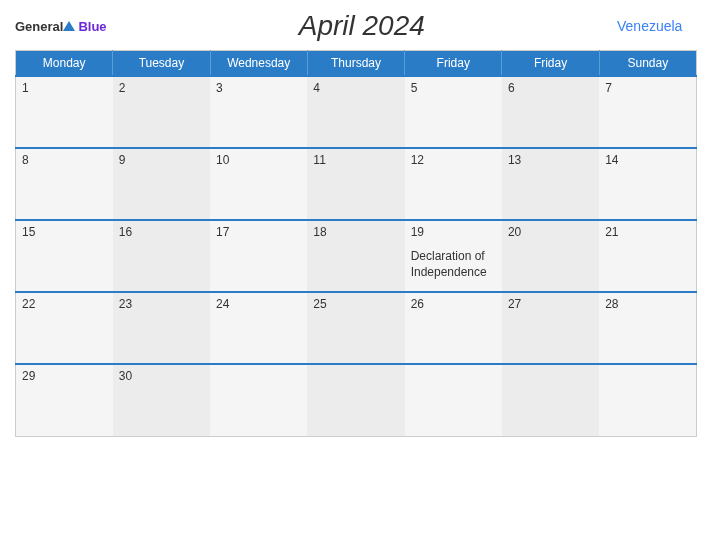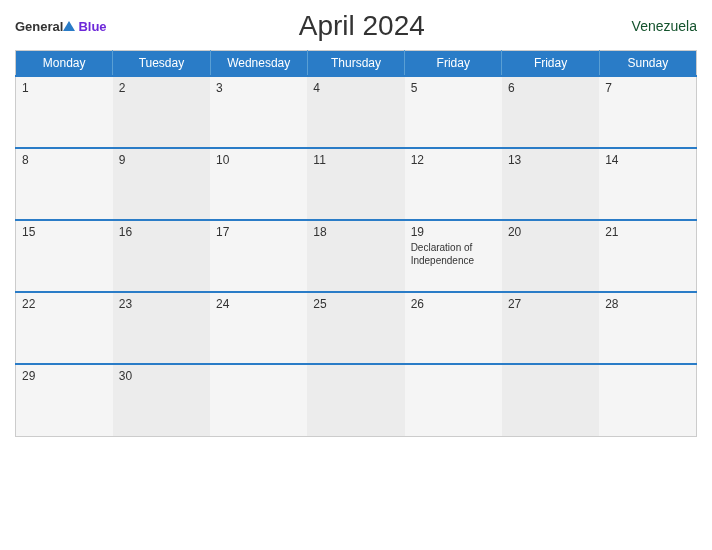--- a/index.html
+++ b/index.html
@@ -46,26 +46,26 @@
       border-right: 6px solid transparent;
       border-bottom: 10px solid #2a7cc7;
       margin-right: 3px;
     }
     .title {
       font-size: 28px;
       font-weight: normal;
       color: #333;
       text-align: center;
       flex: 1;
+      font-style: italic;
     }
     .country {
       font-size: 14px;
-      color: #14532d;
+      color: #3b82f6;
       min-width: 80px;
-      text-align: right;
     }
     .calendar {
       border: 1px solid #ccc;
       border-collapse: collapse;
       width: 100%;
     }
     .calendar thead tr th {
       background: #2a7cc7;
       color: #fff;
       font-size: 12px;
@@ -93,24 +93,24 @@
     }
     .calendar tbody tr td:nth-child(even) {
       background: #ececec;
     }
     .day-num {
       font-size: 12px;
       color: #333;
       display: block;
     }
     .event-text {
-      font-size: 10px;
+      font-size: 12px;
       color: #333;
       display: block;
-      margin-top: 2px;
+      margin-top: 10px;
       line-height: 1.3;
     }
   </style>
 </head>
 <body>
 
 <div class="page">
   <div class="header">
     <div class="logo">
       <span class="logo-general">General</span>

